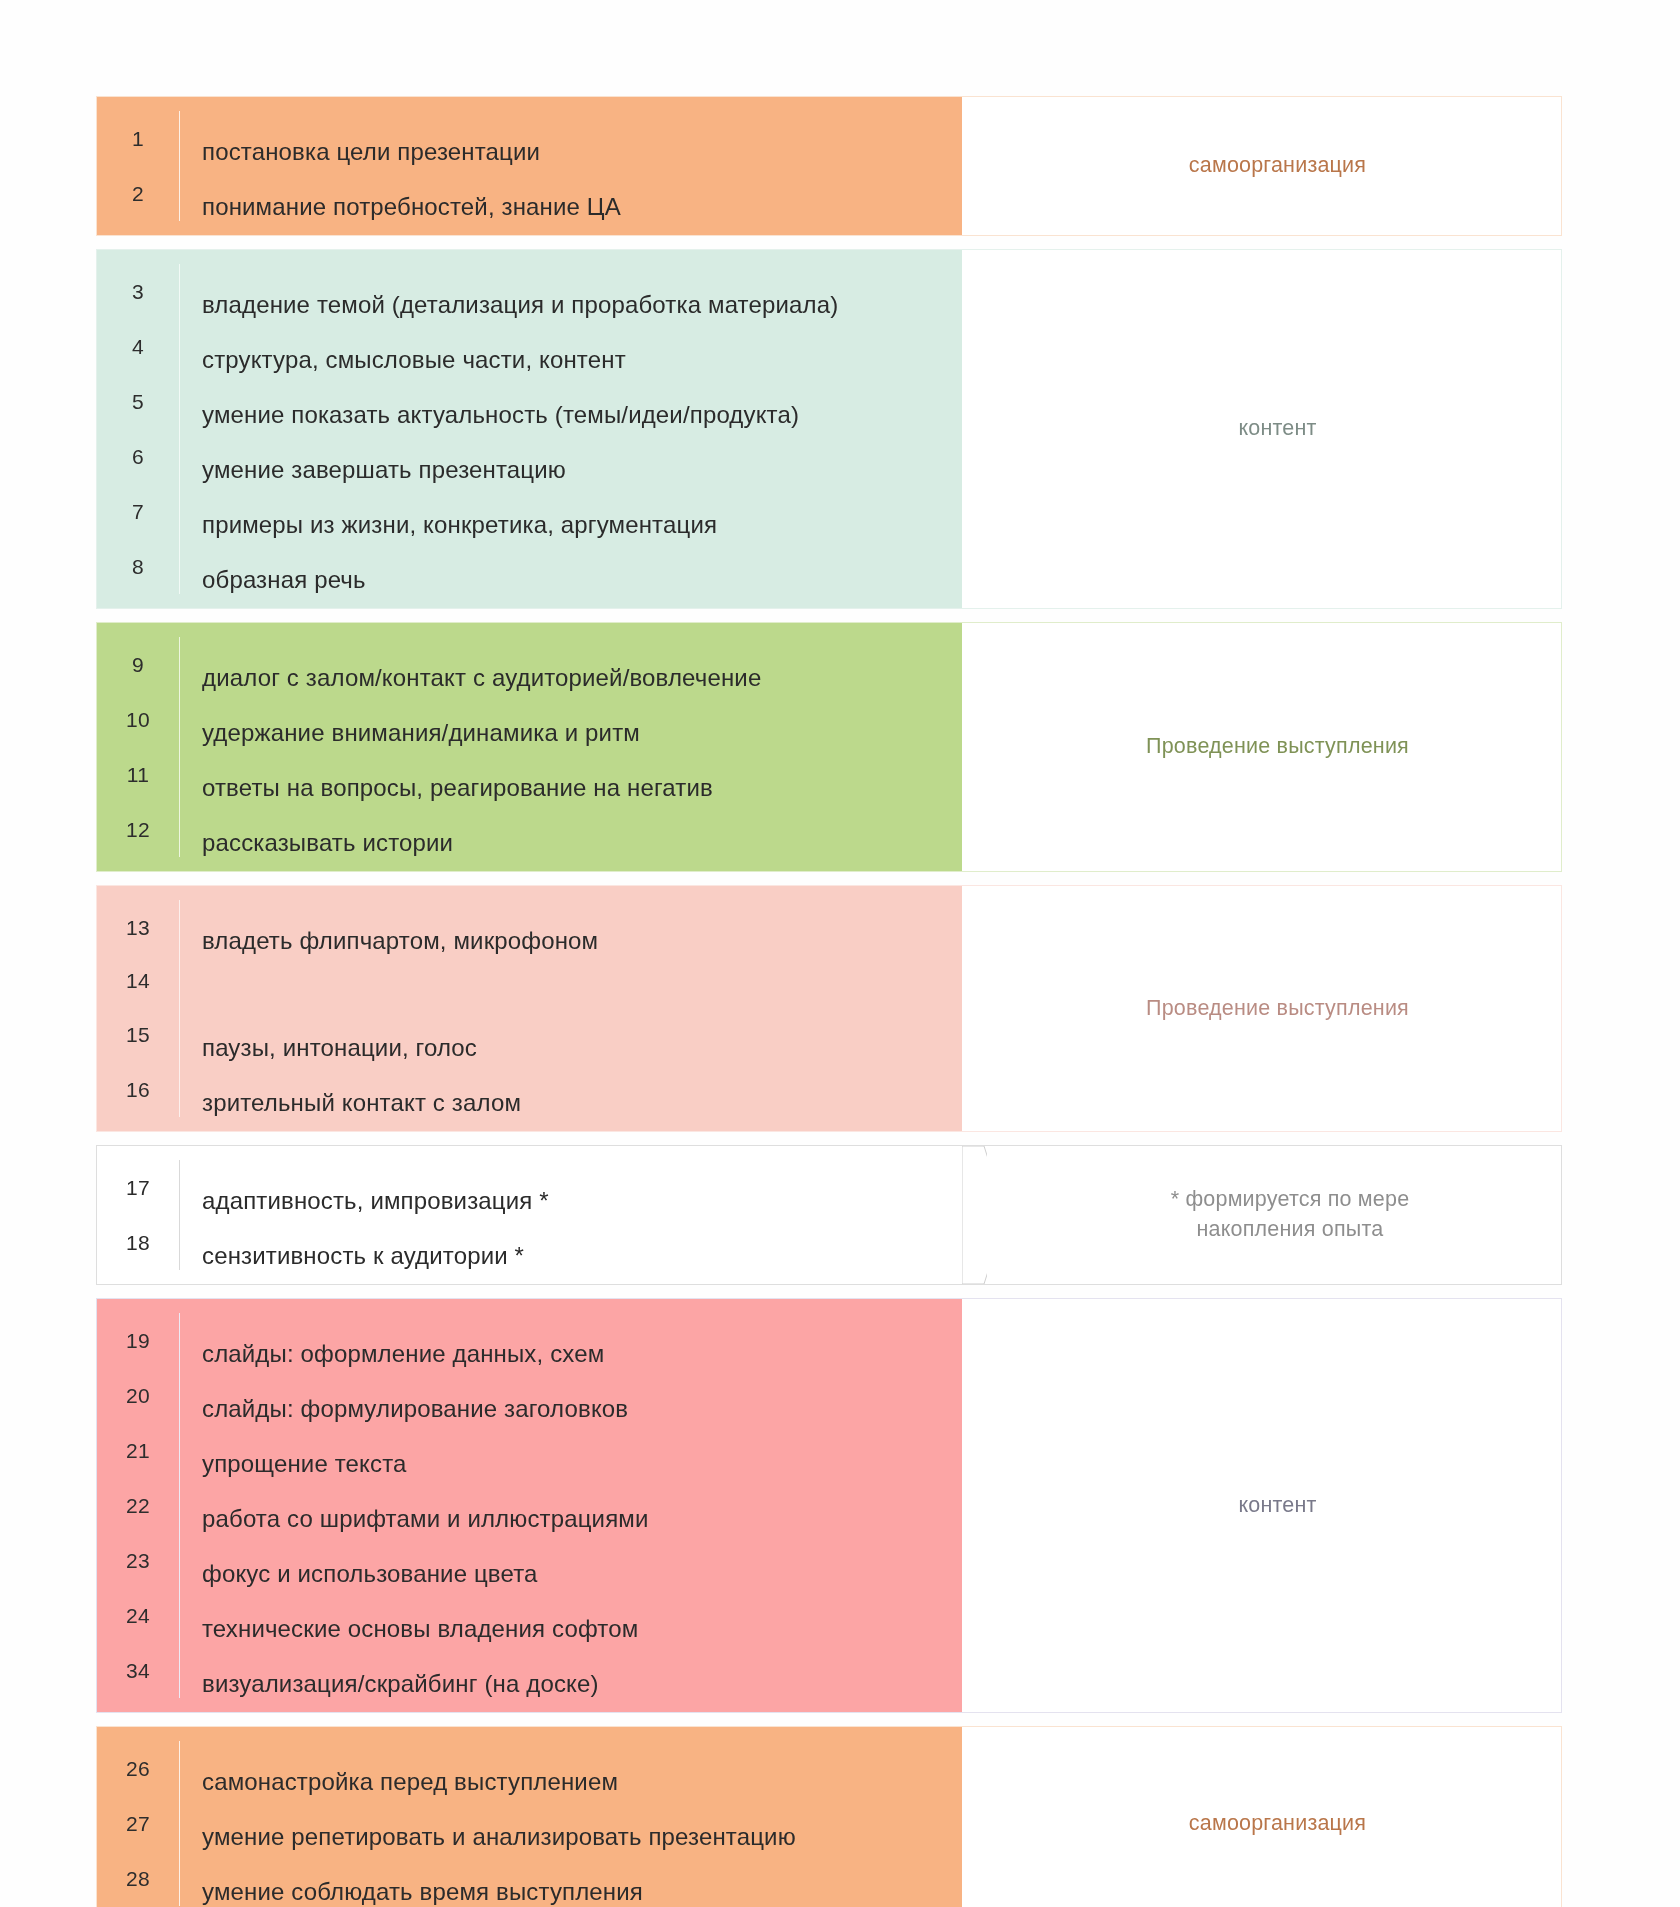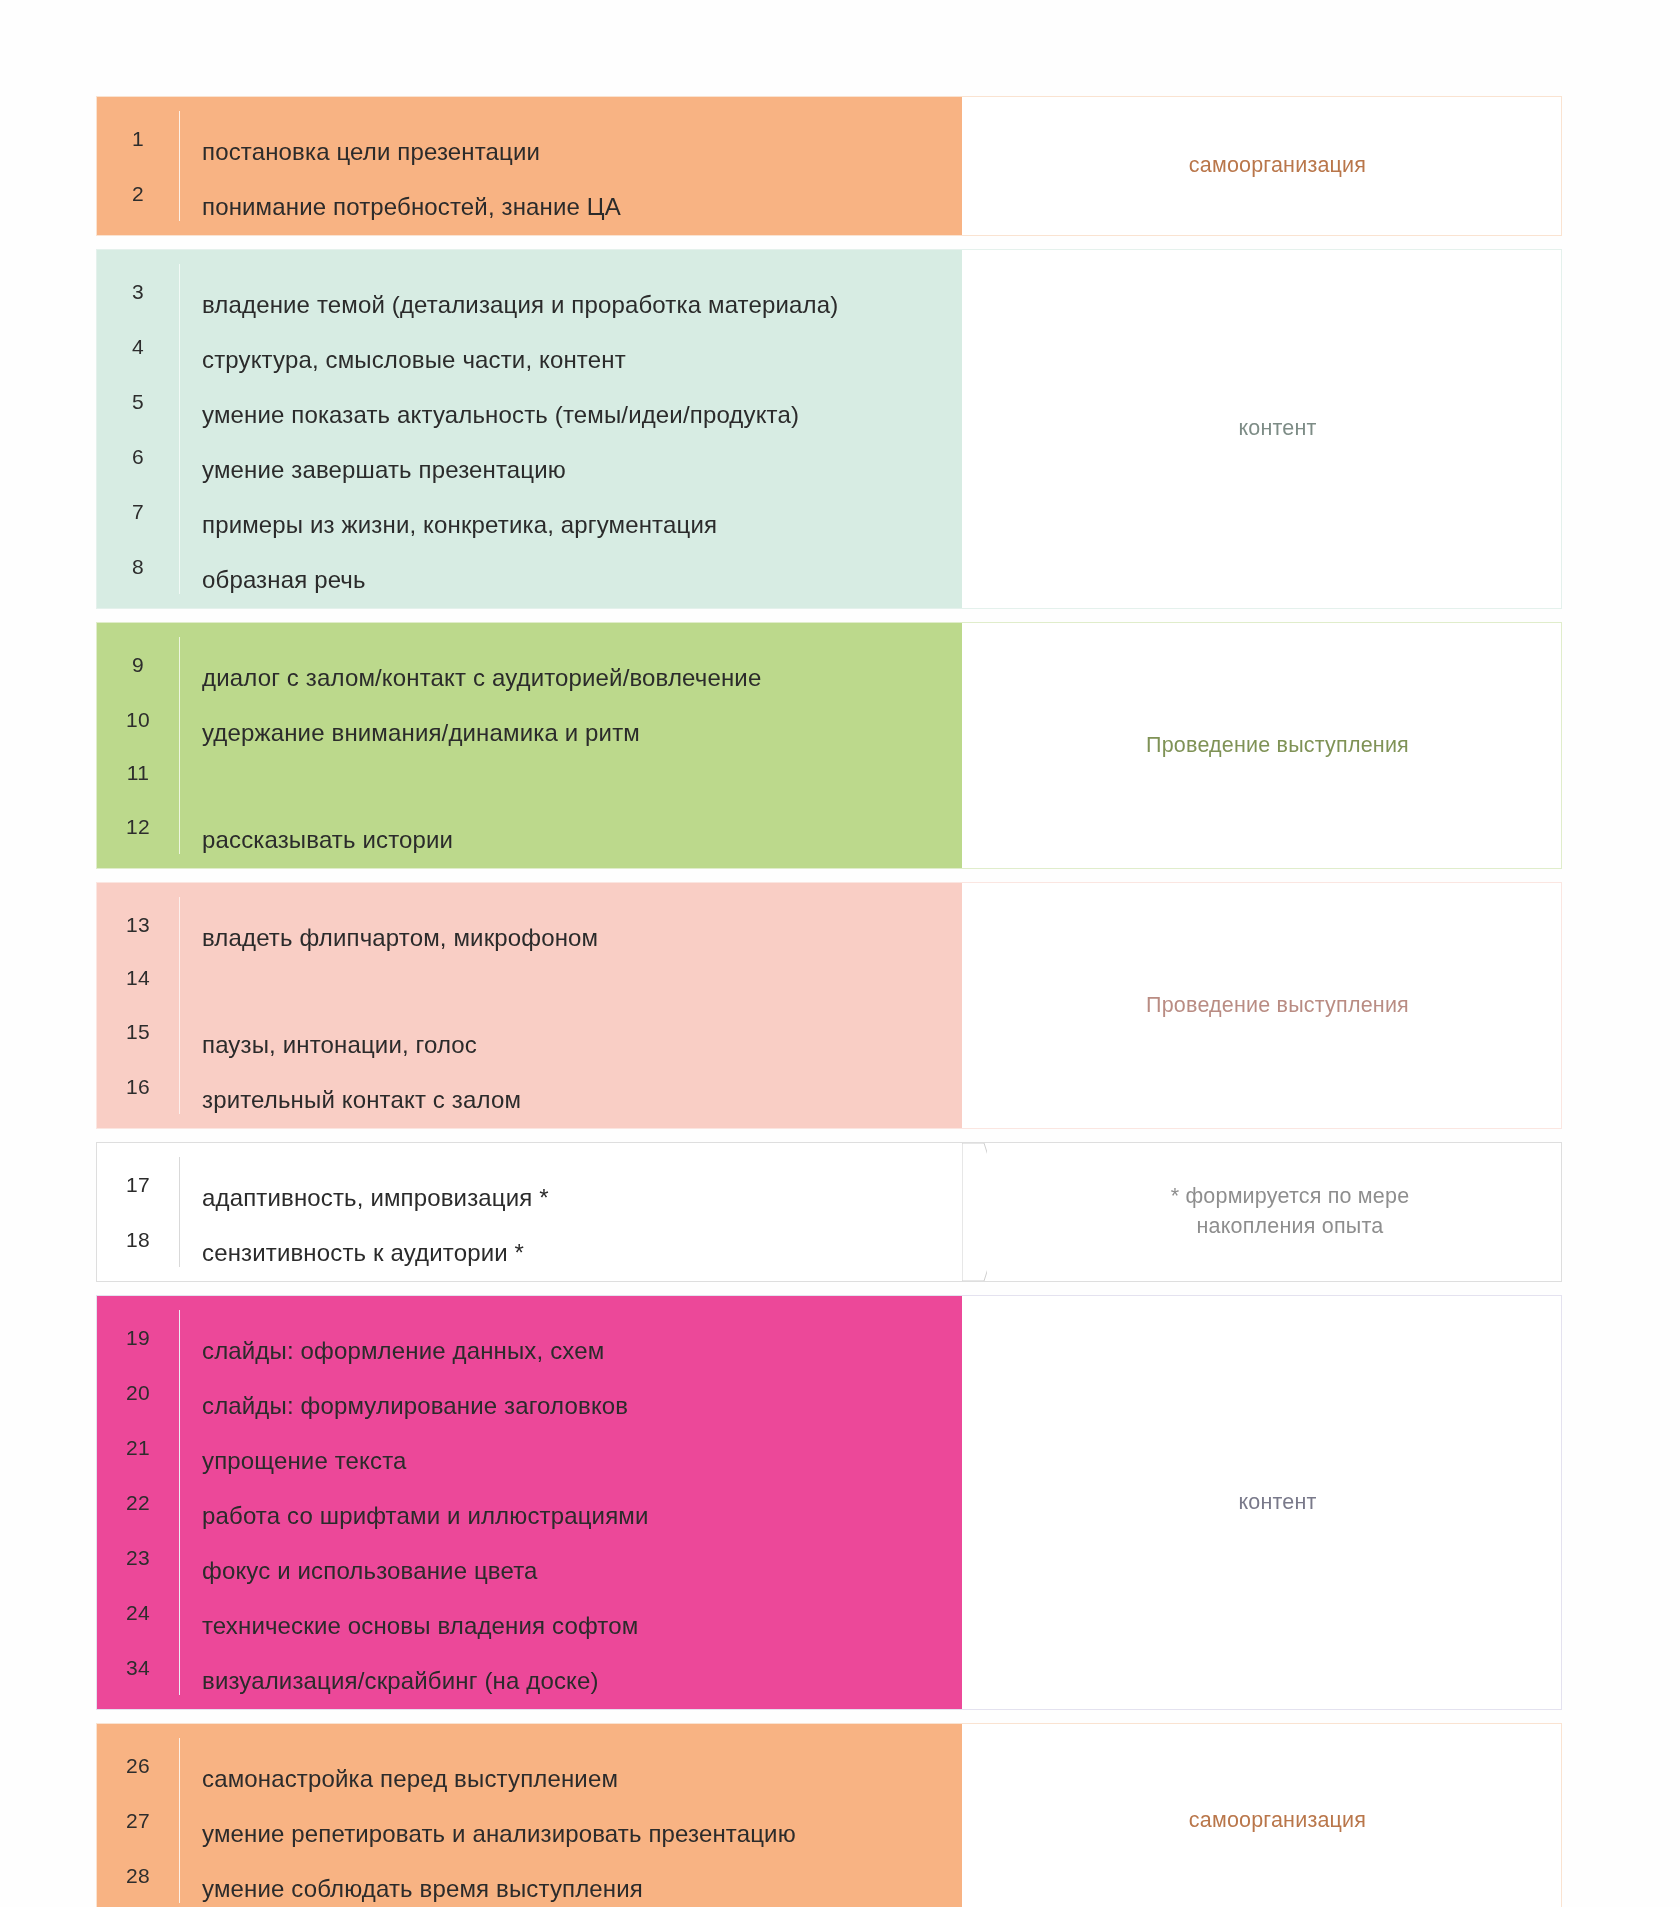--- a/index.html
+++ b/index.html
@@ -133,21 +133,21 @@
   .g-pink .caption { color: #b98c83; }
   .g-pink .row-sep { background: #fdf0ed; }
 
   .g-plain .group-left { background: #ffffff; }
   .g-plain { border: 1px solid #dedede; gap: 25px; }
   .g-plain .caption { color: #8e8e8e; }
   .g-plain .row-sep { background: #d9d9d9; }
   .g-plain .row-num,
   .g-plain .row-text { color: #2b2b2b; }
 
-  .g-purple .group-left { background: #ec4899; }
+  .g-purple .group-left { background: #fca5a5; }
   .g-purple { border: 1px solid #e4e2ef; }
   .g-purple .caption { color: #79798a; }
   .g-purple .row-sep { background: #eceaf5; }
 </style>
 </head>
 <body>
 
 <div id="sheet">
   <div class="board" id="board">
       <div class="group g-orange">
@@ -222,20 +222,21 @@
             <div class="row-text">диалог с залом/контакт с аудиторией/вовлечение</div>
           </div>
           <div class="row">
             <div class="row-num">10</div>
             <div class="row-sep"></div>
             <div class="row-text">удержание внимания/динамика и ритм</div>
           </div>
           <div class="row">
             <div class="row-num">11</div>
             <div class="row-sep"></div>
+            <div class="row-text">ответы на вопросы, реагирование на негатив</div>
           </div>
           <div class="row">
             <div class="row-num">12</div>
             <div class="row-sep"></div>
             <div class="row-text">рассказывать истории</div>
           </div>
         </div>
         <div class="arrow-tip">
           <svg viewBox="0 0 44 100" preserveAspectRatio="none">
             <path d="M0,0 L22,0 L44,50 L22,100 L0,100 Z" fill="#bcd98c" stroke="none"></path>

